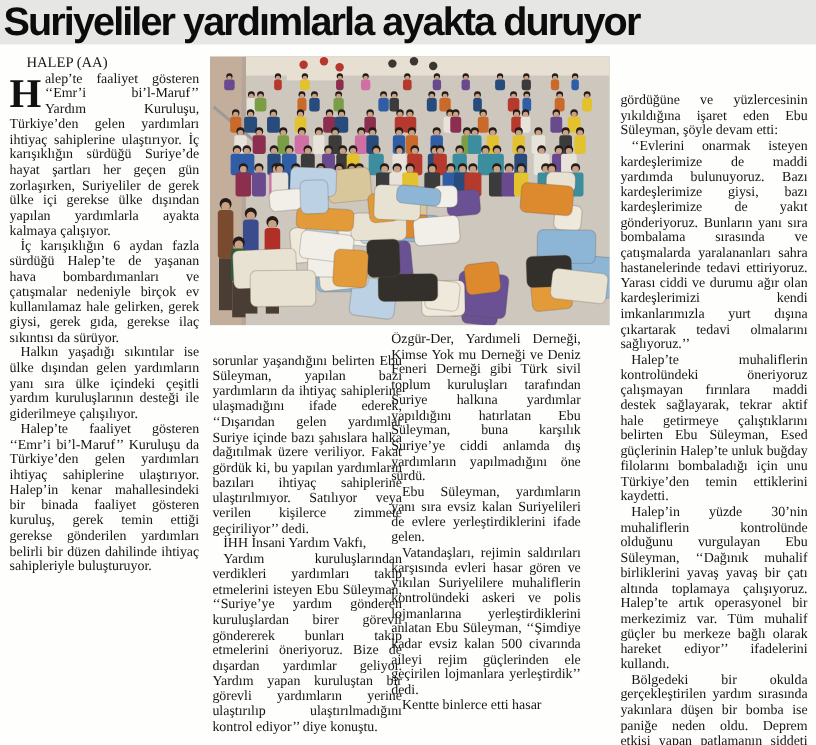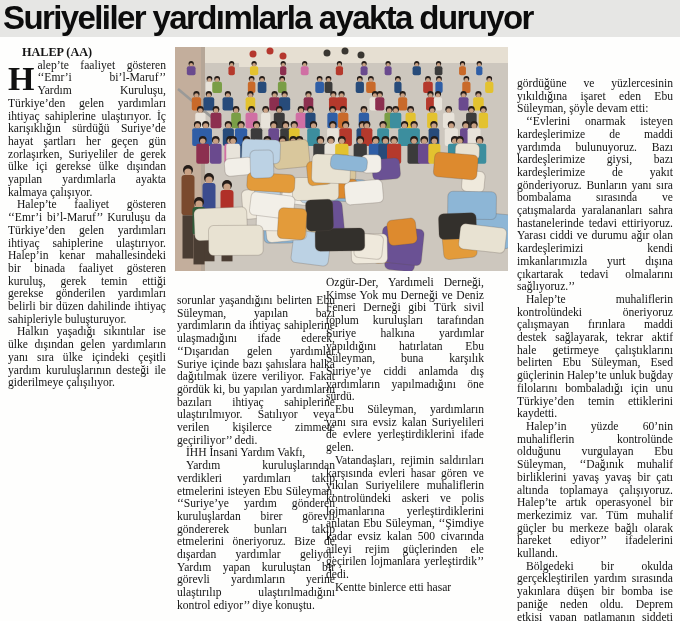--- a/index.html
+++ b/index.html
@@ -17,21 +17,21 @@
     font-size:33px;letter-spacing:-1.6px;color:#0c0c0c;white-space:nowrap;
   }
   .col{
     position:absolute;text-align:justify;
     font-size:11.6px;line-height:12.7px;overflow:hidden;
     -webkit-hyphens:auto;hyphens:auto;
   }
   .col p{margin:0;text-indent:9px;}
   .col p.noindent{text-indent:0;}
   .dateline{
-    font-weight:bold;font-size:12.2px;text-indent:14px !important;
+    font-weight:normal;font-size:12.2px;text-indent:14px !important;
     text-align:left;margin-bottom:1px !important;
   }
   .dropcap{
     float:left;font-weight:bold;font-size:34px;line-height:35px;
     padding:1px 3px 0 0;color:#111;
   }
   #col1{left:8px;top:46px;width:158px;height:560px;}
   #col2{left:177px;top:277px;width:158px;height:330px;margin-top:18px;}
   #col3{left:326px;top:277px;width:158px;height:330px;}
   #col4{left:517px;top:46px;width:156px;height:560px;margin-top:32px;}
@@ -46,22 +46,23 @@
 
 <div class="page">
 
   <div class="headline-bar">
     <h1>Suriyeliler yardımlarla ayakta duruyor</h1>
   </div>
 
   <div class="col" id="col1">
     <p class="dateline">HALEP (AA)</p>
     <p class="noindent"><span class="dropcap">H</span><span>alep’te faaliyet gösteren ‘‘Emr’i bi’l-Maruf’’ Yardım Kuruluşu, Türkiye’den gelen yardımları ihtiyaç sahiplerine ulaştırıyor. İç karışıklığın sürdüğü Suriye’de hayat şartları her geçen gün zorlaşırken, Suriyeliler de gerek ülke içi gerekse ülke dışından yapılan yardımlarla ayakta kalmaya çalışıyor.</span></p>
+    <p>İç karışıklığın 6 aydan fazla sürdüğü Halep’te de yaşanan hava bombardımanları ve çatışmalar nedeniyle birçok ev kullanılamaz hale gelirken, gerek giysi, gerek gıda, gerekse ilaç sıkıntısı da sürüyor.</p>
+    <p>Halkın yaşadığı sıkıntılar ise ülke dışından gelen yardımların yanı sıra ülke içindeki çeşitli yardım kuruluşlarının desteği ile giderilmeye çalışılıyor.</p>
     <p>Halep’te faaliyet gösteren ‘‘Emr’i bi’l-Maruf’’ Kuruluşu da Türkiye’den gelen yardımları ihtiyaç sahiplerine ulaştırıyor. Halep’in kenar mahallesindeki bir binada faaliyet gösteren kuruluş, gerek temin ettiği gerekse gönderilen yardımları belirli bir düzen dahilinde ihtiyaç sahipleriyle buluşturuyor.</p>
-    <p>Halkın yaşadığı sıkıntılar ise ülke dışından gelen yardımların yanı sıra ülke içindeki çeşitli yardım kuruluşlarının desteği ile giderilmeye çalışılıyor.</p>
   </div>
 
   <div class="photo">
     <svg id="photo-svg" width="333" height="224" viewBox="0 0 333 224" xmlns="http://www.w3.org/2000/svg">
         <rect x="0" y="0" width="333" height="224" fill="#cdc7be"></rect>
         <rect x="0" y="0" width="333" height="16" fill="#e6dfd2"></rect>
         <rect x="0" y="0" width="26" height="224" fill="#c3ae9c"></rect>
         <rect x="26" y="0" width="4" height="224" fill="#b5a697"></rect>
         <rect x="64" y="0" width="46" height="20" fill="#e6dfd2"></rect>
         <circle cx="78" cy="7" r="3.5" fill="#b5372e"></circle>
@@ -451,17 +452,17 @@
     <p class="noindent">Özgür-Der, Yardımeli Derneği, Kimse Yok mu Derneği ve Deniz Feneri Derneği gibi Türk sivil toplum kuruluşları tarafından Suriye halkına yardımlar yapıldığını hatırlatan Ebu Süleyman, buna karşılık Suriye’ye ciddi anlamda dış yardımların yapılmadığını öne sürdü.</p>
     <p>Ebu Süleyman, yardımların yanı sıra evsiz kalan Suriyelileri de evlere yerleştirdiklerini ifade gelen.</p>
     <p>Vatandaşları, rejimin saldırıları karşısında evleri hasar gören ve yıkılan Suriyelilere muhaliflerin kontrolündeki askeri ve polis lojmanlarına yerleştirdiklerini anlatan Ebu Süleyman, ‘‘Şimdiye kadar evsiz kalan 500 civarında aileyi rejim güçlerinden ele geçirilen lojmanlara yerleştirdik’’ dedi.</p>
     <p>Kentte binlerce etti hasar</p>
   </div>
 
   <div class="col" id="col4">
     <p class="noindent">gördüğüne ve yüzlercesinin yıkıldığına işaret eden Ebu Süleyman, şöyle devam etti:</p>
     <p>‘‘Evlerini onarmak isteyen kardeşlerimize de maddi yardımda bulunuyoruz. Bazı kardeşlerimize giysi, bazı kardeşlerimize de yakıt gönderiyoruz. Bunların yanı sıra bombalama sırasında ve çatışmalarda yaralananları sahra hastanelerinde tedavi ettiriyoruz. Yarası ciddi ve durumu ağır olan kardeşlerimizi kendi imkanlarımızla yurt dışına çıkartarak tedavi olmalarını sağlıyoruz.’’</p>
     <p>Halep’te muhaliflerin kontrolündeki öneriyoruz çalışmayan fırınlara maddi destek sağlayarak, tekrar aktif hale getirmeye çalıştıklarını belirten Ebu Süleyman, Esed güçlerinin Halep’te unluk buğday filolarını bombaladığı için unu Türkiye’den temin ettiklerini kaydetti.</p>
-    <p>Halep’in yüzde 60’nin muhaliflerin kontrolünde olduğunu vurgulayan Ebu Süleyman, ‘‘Dağınık muhalif birliklerini yavaş yavaş bir çatı altında toplamaya çalışıyoruz. Halep’te artık operasyonel bir merkezimiz var. Tüm muhalif güçler bu merkeze bağlı olarak hareket ediyor’’ ifadelerini kullandı.</p>
+    <p>Halep’in yüzde 30’nin muhaliflerin kontrolünde olduğunu vurgulayan Ebu Süleyman, ‘‘Dağınık muhalif birliklerini yavaş yavaş bir çatı altında toplamaya çalışıyoruz. Halep’te artık operasyonel bir merkezimiz var. Tüm muhalif güçler bu merkeze bağlı olarak hareket ediyor’’ ifadelerini kullandı.</p>
     <p>Bölgedeki bir okulda gerçekleştirilen yardım sırasında yakınlara düşen bir bomba ise paniğe neden oldu. Deprem etkisi yapan patlamanın şiddeti karşısında yardım için merkez önünde bekleyen siviller, panik halinde etrafa dağıldı.</p>
   </div>
 
 </div>
 
 </body></html>

